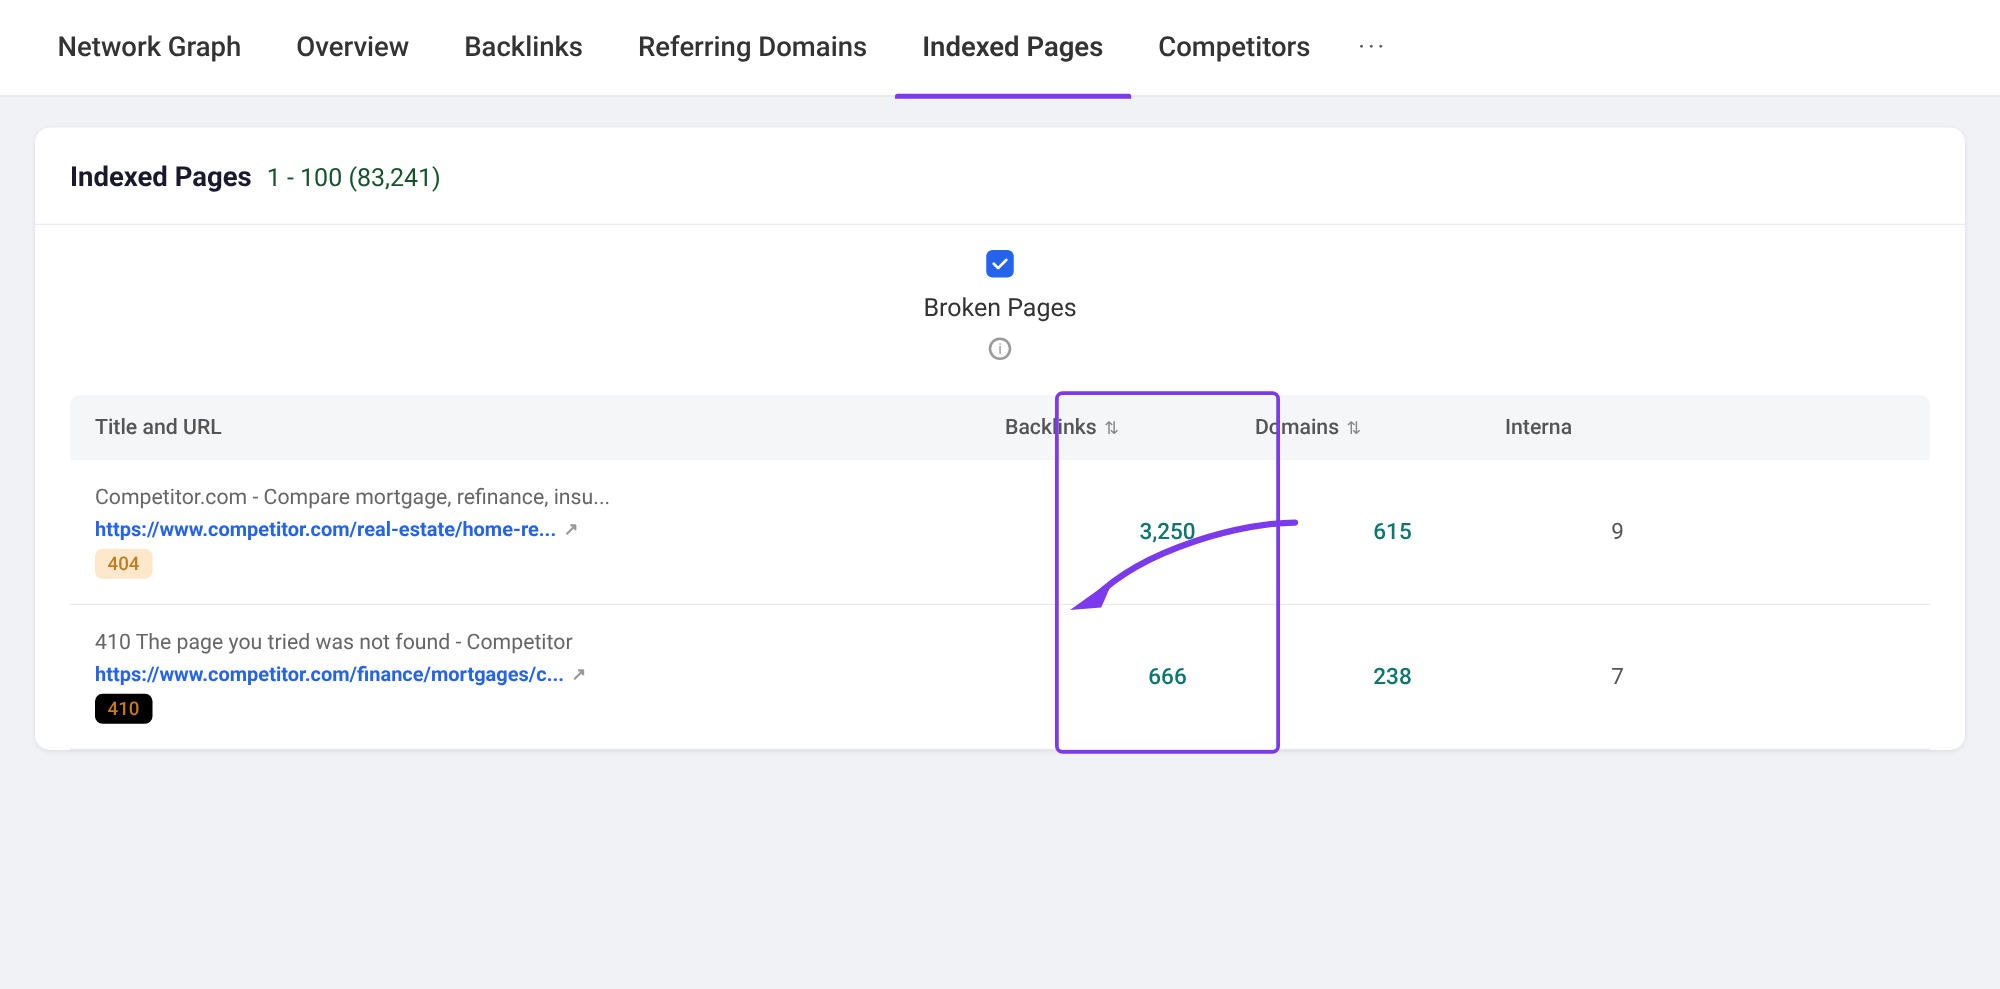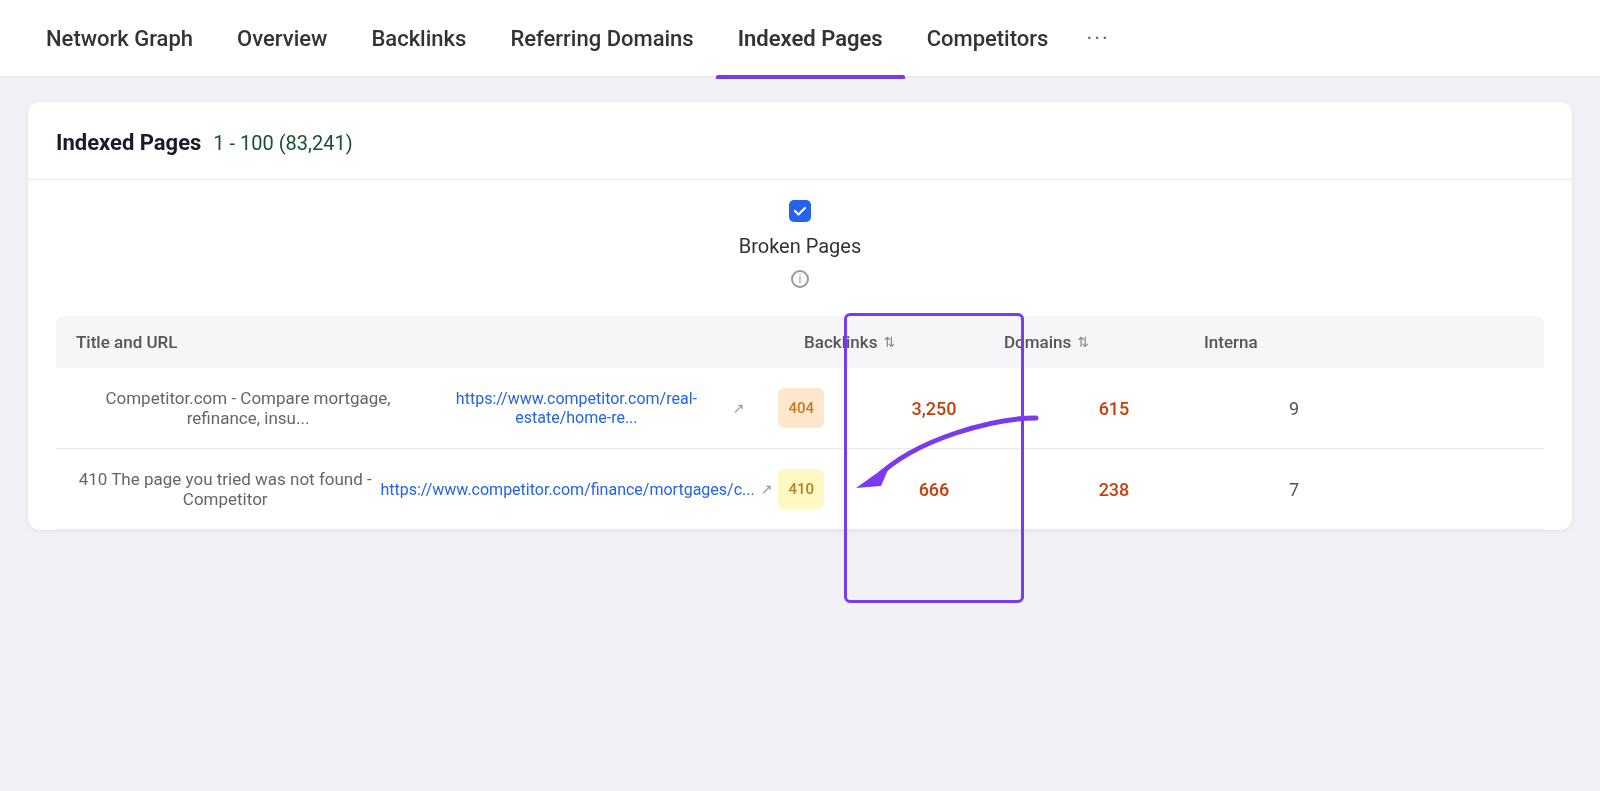--- a/index.html
+++ b/index.html
@@ -165,27 +165,26 @@
       position: relative;
     }
     .table-data-row:last-child {
       border-bottom: none;
     }
     .table-cell {
       padding: 20px 20px;
       font-size: 17px;
       color: #555;
       display: flex;
-      flex-direction: row;
+      flex-direction: column;
       justify-content: center;
       gap: 6px;
-      text-align: center;
     }
     .table-cell.number {
-      color: #c2410c;
+      color: #0f766e;
       font-size: 18px;
       font-weight: 500;
       align-items: center;
       justify-content: center;
     }
     .table-cell.number-plain {
       color: #555;
       font-size: 18px;
       align-items: center;
       justify-content: center;
@@ -194,42 +193,42 @@
       color: #666;
       font-size: 17px;
     }
     .page-url {
       color: #2563eb;
       font-size: 16px;
       display: flex;
       align-items: center;
       gap: 6px;
       text-decoration: none;
+      font-weight: bold;
     }
     .external-link-icon {
       color: #999;
       font-size: 14px;
     }
     .status-badge {
       display: inline-flex;
       align-items: center;
       justify-content: center;
       padding: 3px 10px;
       border-radius: 6px;
       font-size: 15px;
       font-weight: 500;
       width: fit-content;
     }
     .status-404 {
       background: #fde8cc;
       color: #c47a20;
-      margin-left: 28px;
     }
     .status-410 {
-      background: #fef9c3;
+      background: #000000;
       color: #c47a20;
     }
 
     
     .highlight-box {
       position: absolute;
       top: -52px;
       left: -2px;
       width: 184px;
       height: 310px;

